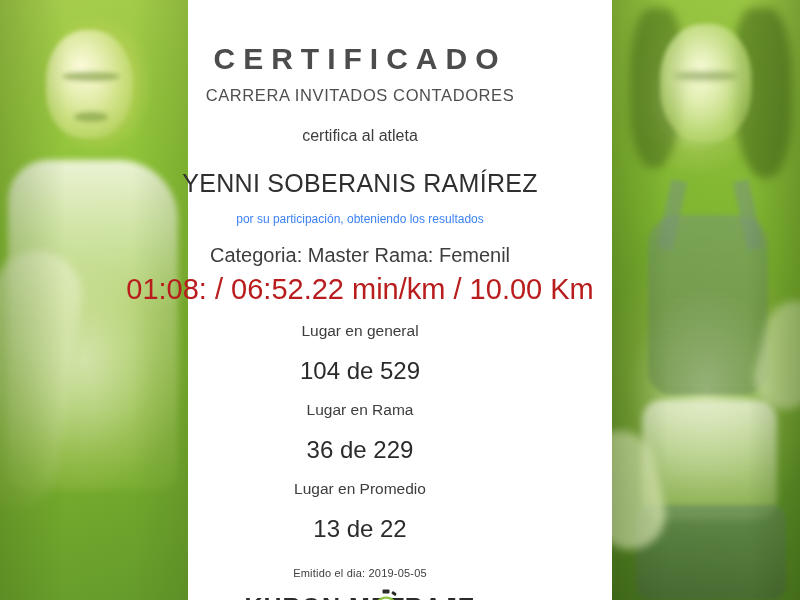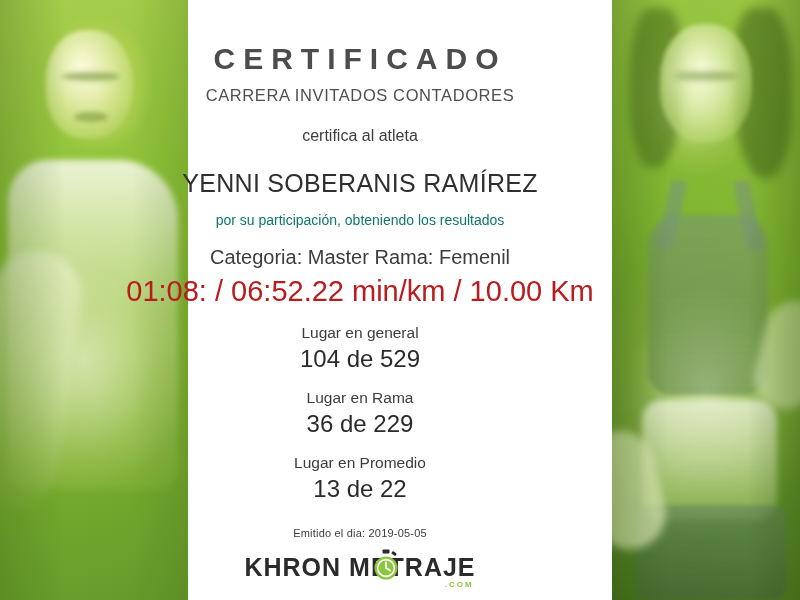--- a/index.html
+++ b/index.html
@@ -270,22 +270,22 @@
   }
   .athlete {
     margin-top: 24px;
     font-size: 25px;
     color: #2f2f2f;
     letter-spacing: 0.3px;
     white-space: nowrap;
   }
   .participation {
     margin-top: 14px;
-    font-size: 14px;
-    color: #0f766e;
+    font-size: 12px;
+    color: #3b82f6;
   }
   .category-line {
     margin-top: 18px;
     font-size: 20px;
     color: #3d3d3d;
   }
   .metrics-label {
     margin-top: 18px;
     font-size: 15.5px;
     color: #3d3d3d;
@@ -296,21 +296,21 @@
     color: #b91c1c;
     white-space: nowrap;
   }
 
   .result-label {
     margin-top: 16px;
     font-size: 15.5px;
     color: #3d3d3d;
   }
   .result-value {
-    margin-top: 3px;
+    margin-top: 17px;
     font-size: 24px;
     color: #2b2b2b;
   }
 
   .issued {
     margin-top: 24px;
     font-size: 11px;
     color: #3d3d3d;
     letter-spacing: 0.2px;
   }

